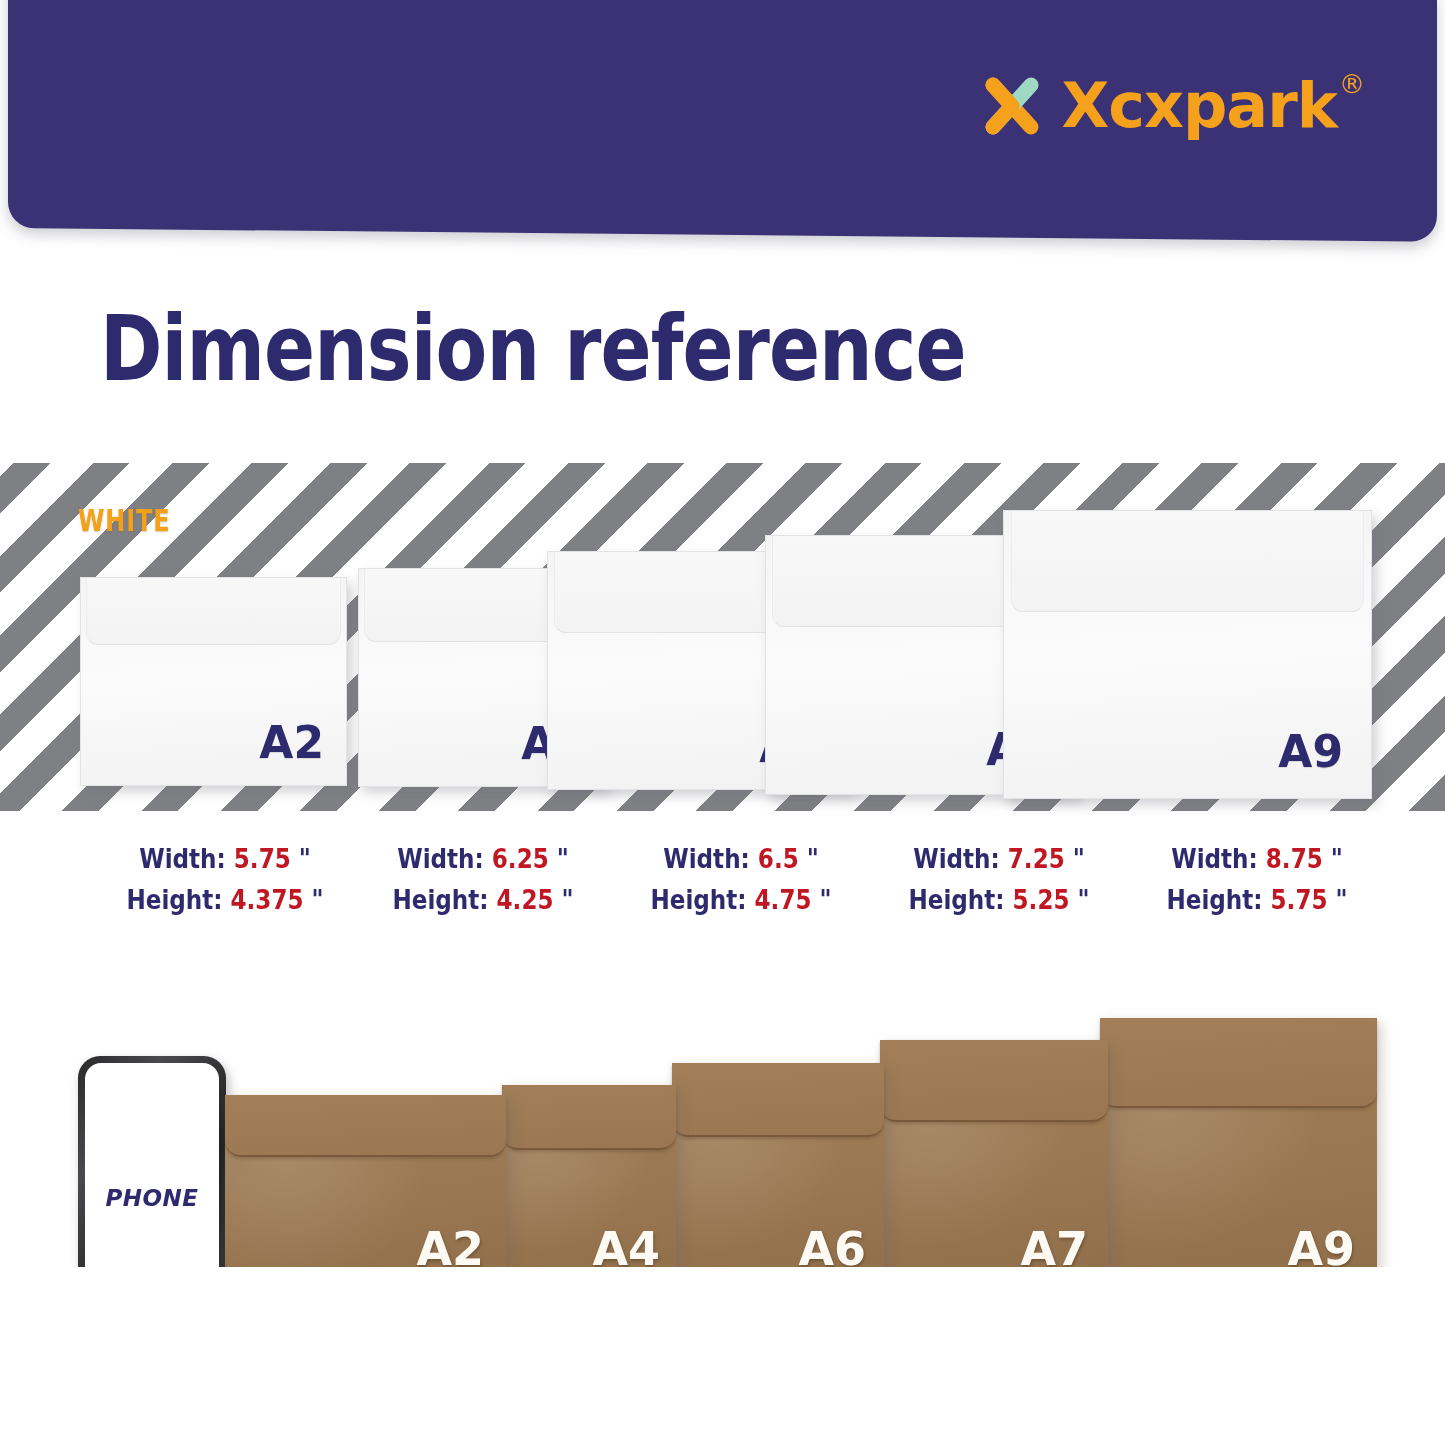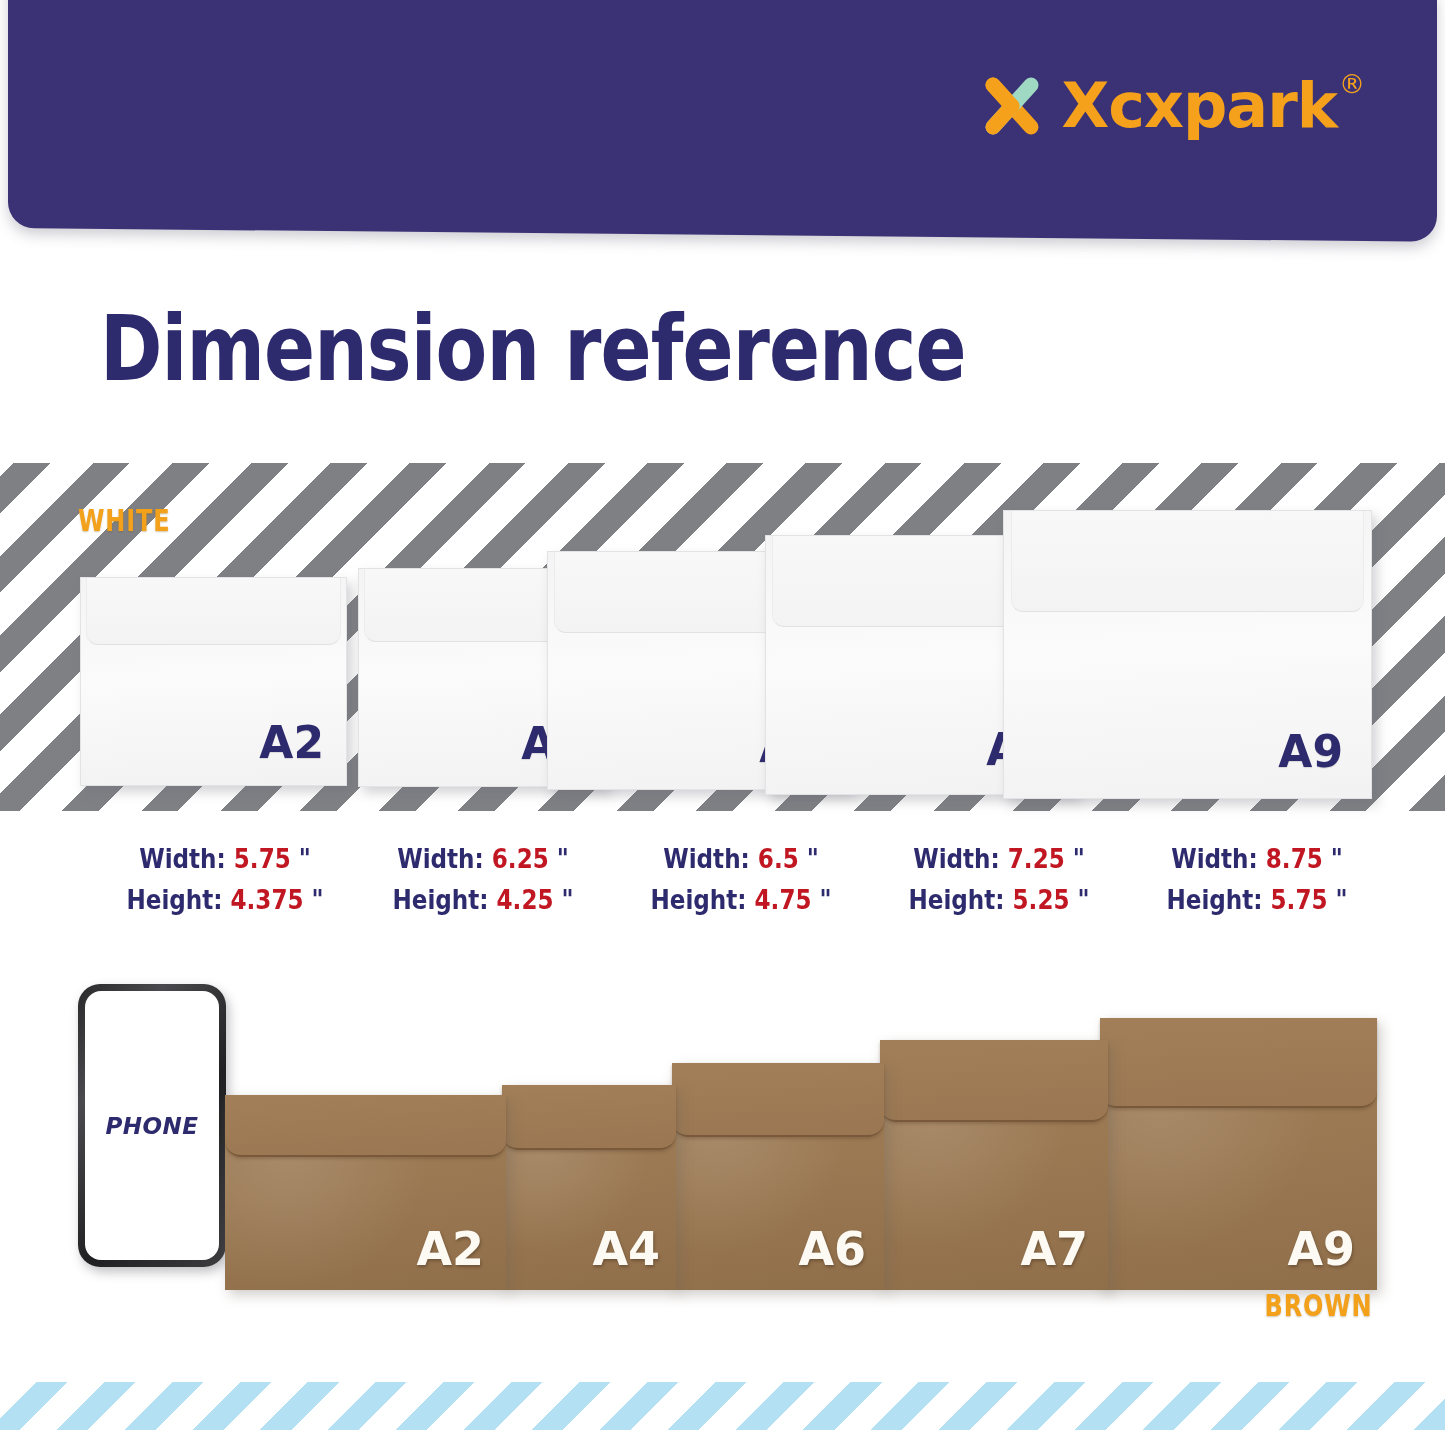--- a/index.html
+++ b/index.html
@@ -7,21 +7,21 @@
     margin: 0;
     padding: 0;
     background: #ffffff;
   }
   body {
     font-family: "Liberation Sans", sans-serif;
   }
   #page {
     position: relative;
     width: 1445px;
-    height: 1445px;
+    height: 1267px;
     background: #ffffff;
     overflow: hidden;
   }
 
   
   .header-banner {
     position: absolute;
     left: 8px;
     top: -20px;
     width: 1429px;
@@ -181,21 +181,21 @@
     font-size: 46px;
     color: #fdfaf4;
     line-height: 1;
     text-shadow: 1px 2px 3px rgba(70, 50, 30, 0.45);
   }
 
   
   .phone {
     position: absolute;
     left: 78px;
-    top: 984px;
+    top: 1056px;
     width: 148px;
     height: 283px;
     border-radius: 22px;
     background: linear-gradient(125deg, #2a2a2c 0%, #4a4a4e 25%, #202022 60%, #3d3d41 100%);
     padding: 7px;
     box-sizing: border-box;
     box-shadow: 3px 5px 11px rgba(90, 90, 100, 0.38);
   }
   .phone-screen {
     width: 100%;

